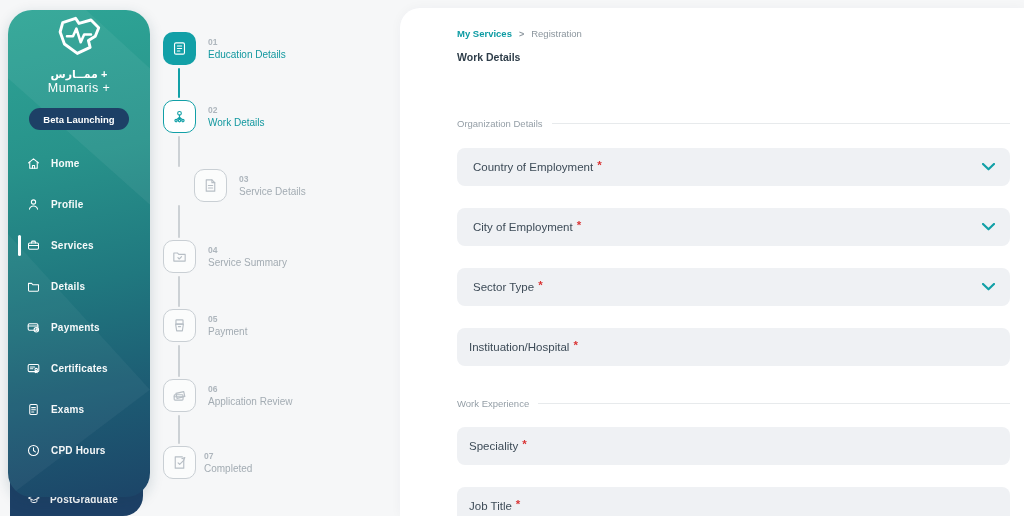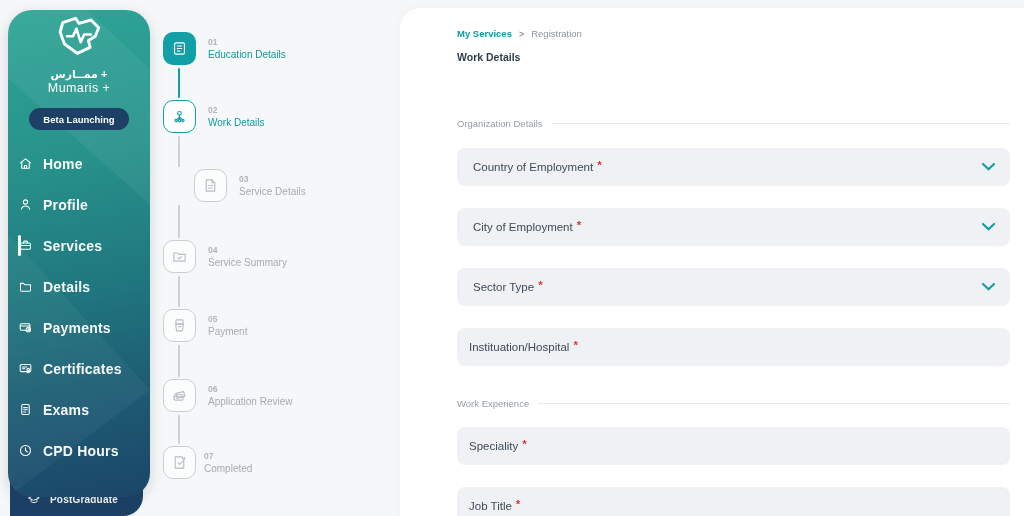--- a/index.html
+++ b/index.html
@@ -47,22 +47,22 @@
   .brand-en { font-size:12.5px; font-weight:400; letter-spacing:.4px; margin-top:0; }
   .beta-badge {
     position:relative; margin:13px auto 0; width:100px; height:22px;
     background:#1d4066; border-radius:12px; color:#fff;
     font-size:9.5px; font-weight:700; display:flex; align-items:center; justify-content:center;
     cursor:pointer;
   }
   .menu { position:relative; margin-top:13px; }
   .menu-item {
     position:relative; height:41px; display:flex; align-items:center; gap:10px;
-    padding-left:10px; color:rgba(255,255,255,.96);
-    font-size:14px; font-weight:700; letter-spacing:.2px; cursor:pointer;
+    padding-left:18px; color:rgba(255,255,255,.96);
+    font-size:10px; font-weight:700; letter-spacing:.2px; cursor:pointer;
   }
   .menu-item svg { width:15px; height:15px; stroke:#fff; fill:none; stroke-width:1.7; stroke-linecap:round; stroke-linejoin:round; flex:0 0 auto; }
   .menu-item.active::before {
     content:""; position:absolute; left:10px; top:10px; width:3px; height:21px;
     background:#fff; border-radius:2px;
   }
 
   
   .stepper { position:absolute; left:150px; top:0; width:250px; height:516px; z-index:0; }
   .step { position:absolute; left:13px; display:flex; align-items:center; gap:12px; cursor:pointer; }

